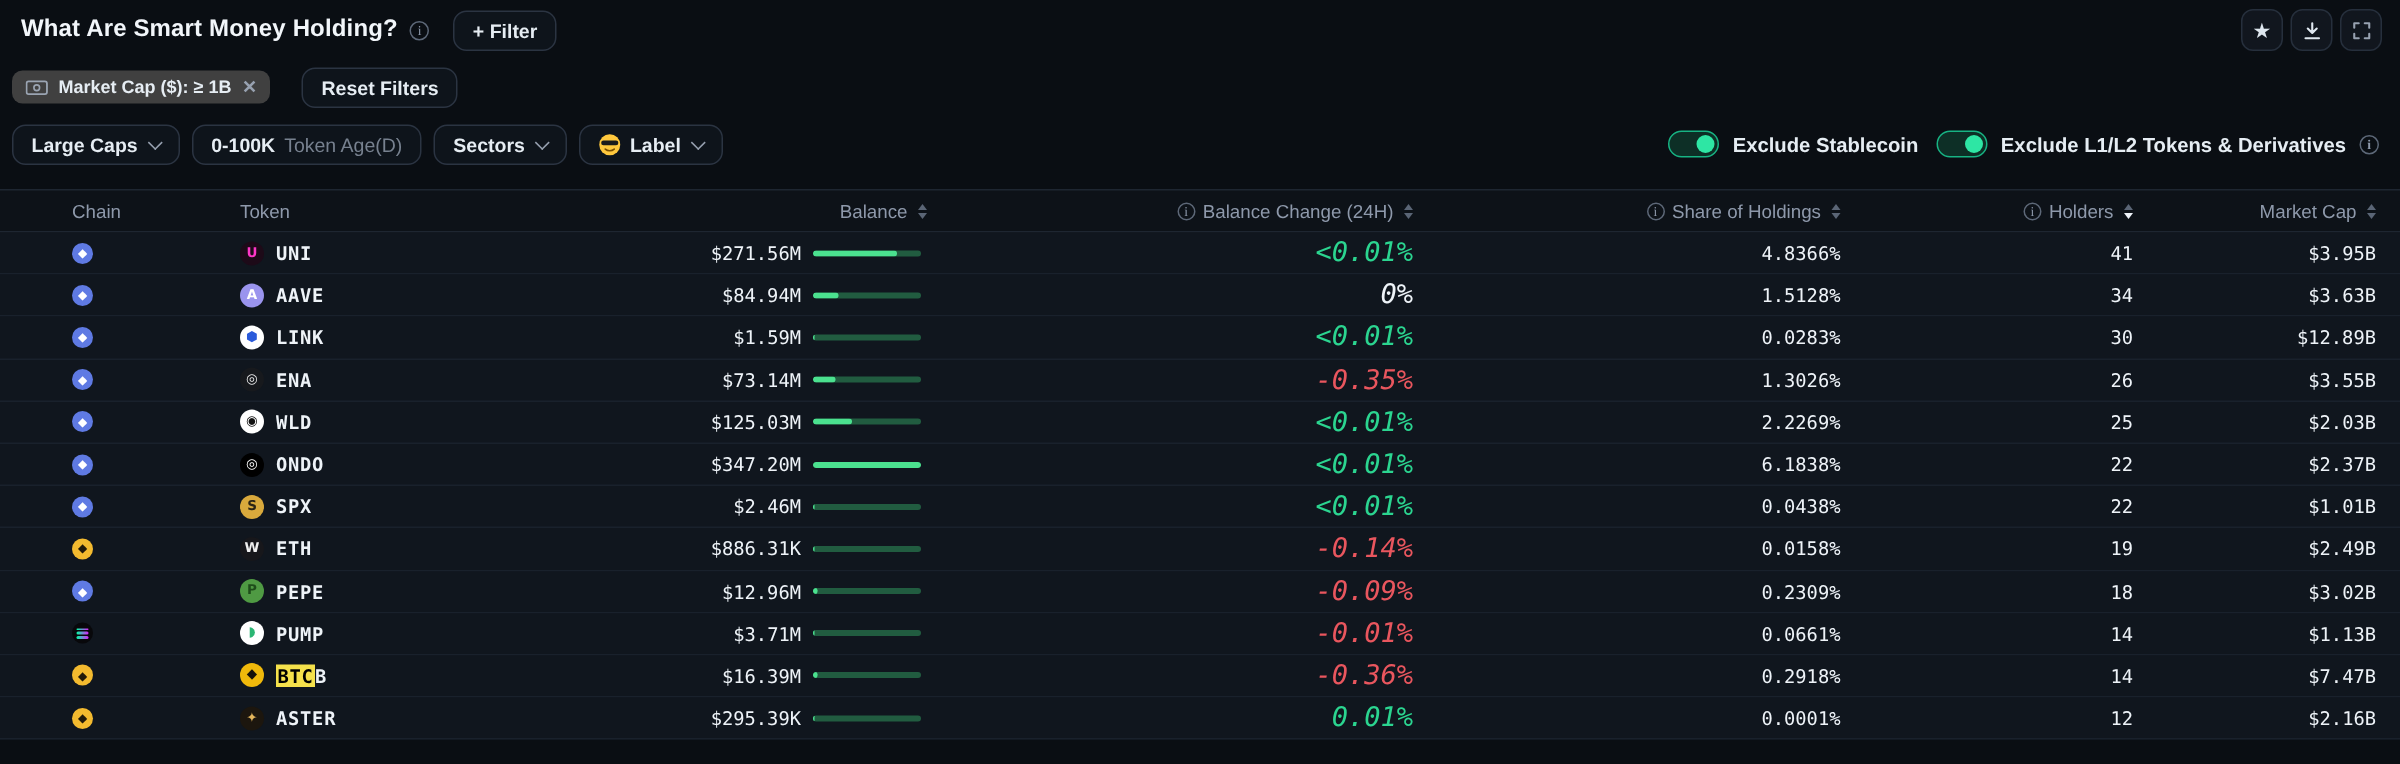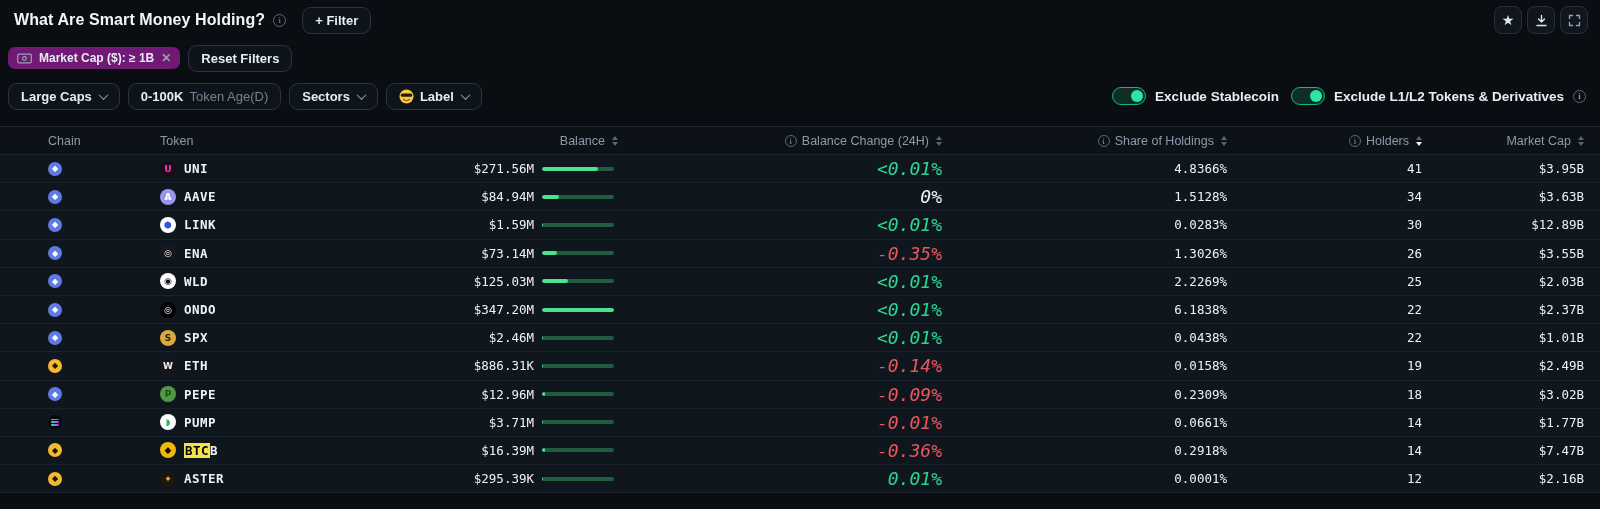--- a/index.html
+++ b/index.html
@@ -30,25 +30,25 @@
   .icon-btn {
     width:28px; height:28px; border:1px solid #262f3c; border-radius:8px;
     background:#11161e; display:grid; place-items:center; cursor:pointer;
   }
   .star-glyph { color:#dfe7ef; font-size:14px; line-height:1; }
 
   
   .chiprow { height:28px; margin-top:4px; padding:0 8px; display:flex; align-items:center; gap:8px; }
   .filter-chip {
     display:inline-flex; align-items:center; gap:7px;
-    background:#701a75; border-radius:7px; padding:4px 9px;
+    background:#404040; border-radius:7px; padding:4px 9px;
     font-size:12px; font-weight:bold; color:#e6edf3; cursor:default;
   }
   .chip-x { color:#97a1b0; font-size:12px; cursor:pointer; line-height:1; }
-  .reset-btn { font-size:13px; }
+  .reset-btn { font-size:13px;margin-left:13px; }
 
   
   .controlrow { height:32px; margin-top:8px; padding:0 14px 0 8px; display:flex; align-items:center; }
   .controls-left { display:flex; gap:8px; align-items:center; }
   .chev {
     width:7px; height:7px; border-right:1.6px solid #97a1b0; border-bottom:1.6px solid #97a1b0;
     transform:rotate(45deg) translate(-1px,-1px); display:inline-block; margin-left:2px;
   }
   .muted { color:#77818f; font-weight:normal;text-align:right; }
   .controls-right { margin-left:auto; display:flex; align-items:center; gap:12px; }
@@ -431,21 +431,21 @@
     </div>
     <div class="balance mono">$3.71M</div>
     <div class="bar-cell">
       <div class="bar-track">
             <div class="bar-fill" style="width: 1.2%;"></div>
           </div>
     </div>
     <div class="change mono neg">-0.01%</div>
     <div class="share mono">0.0661%</div>
     <div class="holders mono">14</div>
-    <div class="mcap mono">$1.77B</div>
+    <div class="mcap mono">$1.13B</div>
   </div>
 
   <div class="grid-row trow">
     <div class="col-chain">
           <span class="chain-icon bnb">◆</span>
         </div>
     <div class="token-cell col-token">
       <span class="token-icon" style="background: rgb(240, 185, 11); color: rgb(20, 16, 10);">◆</span>
       <span class="token-label mono"><mark>BTC</mark>B</span>
     </div>

